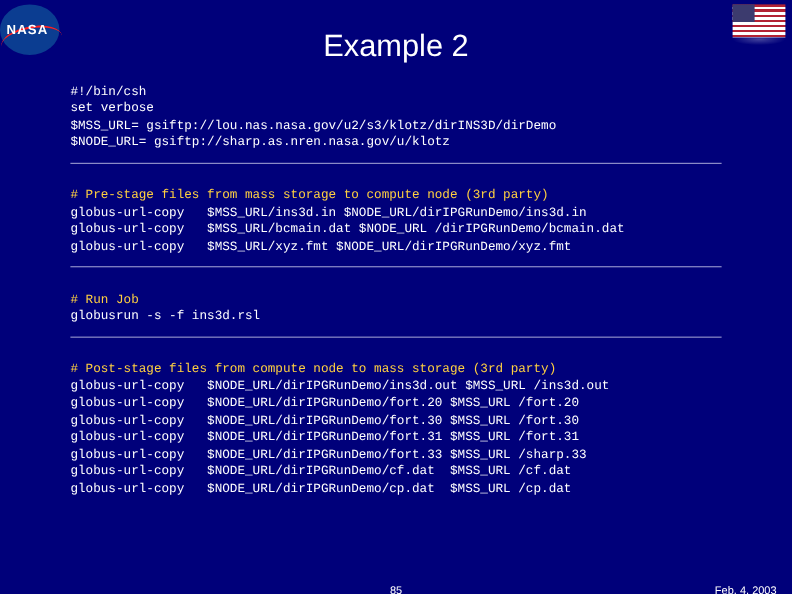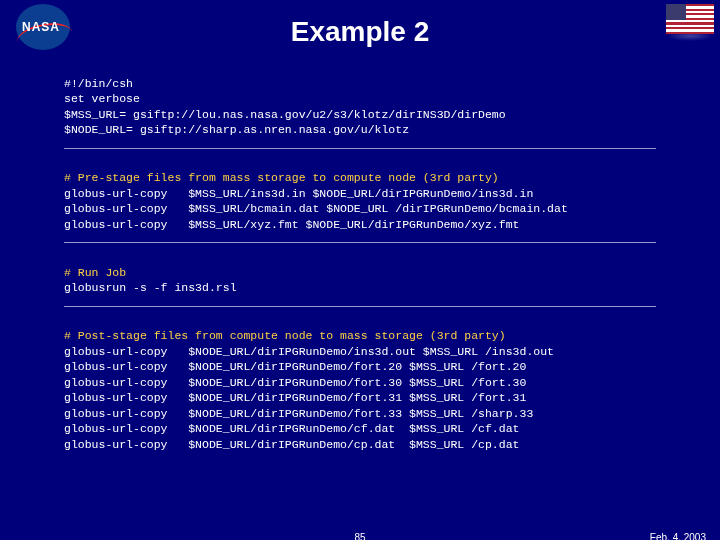--- a/index.html
+++ b/index.html
@@ -14,21 +14,21 @@
     position: relative;
     overflow: hidden;
   }
   .header {
     position: relative;
     height: 60px;
   }
   .nasa-logo {
     position: absolute;
     top: 4px;
-    left: 16px;
+    left: 0;
     width: 56px;
     height: 48px;
   }
   .nasa-logo .circle {
     width: 54px;
     height: 46px;
     background: #0b3d91;
     border-radius: 50%;
     position: relative;
   }
@@ -78,22 +78,22 @@
   .flag .wave {
     margin-top:-3px;
     height: 10px;
     background: radial-gradient(ellipse at center, rgba(255,255,255,.25), transparent 70%);
   }
   .title {
     text-align: center;
     font-family: "Tahoma", "Verdana", sans-serif;
     font-size: 28px;
     color: #fff;
-    padding-top: 16px;
-    font-weight: 700;
+    padding-top: 26px;
+    font-weight: 400;
   }
   .code {
     padding: 0 16px 0 64px;
     line-height: 1.35;
     white-space: pre;
     color: #fff;
     font-size: 11.5px;
   }
   .code .comment { color: #ffd040; }
   hr.sep {

